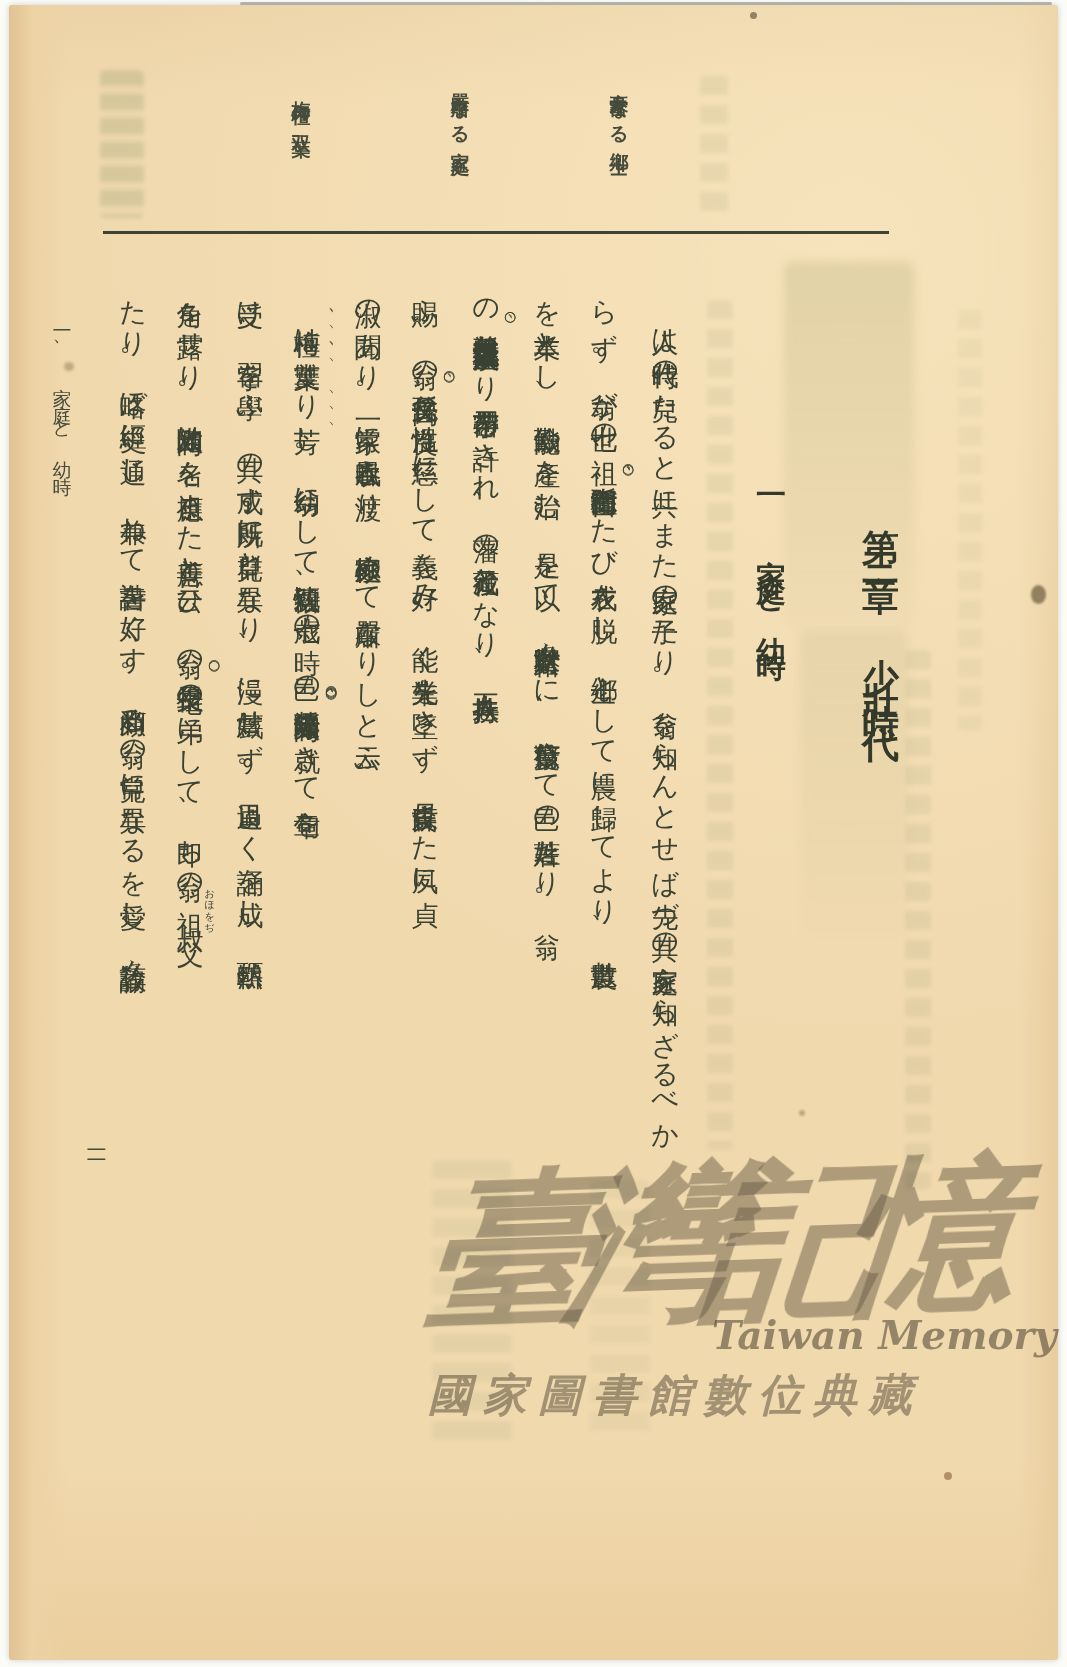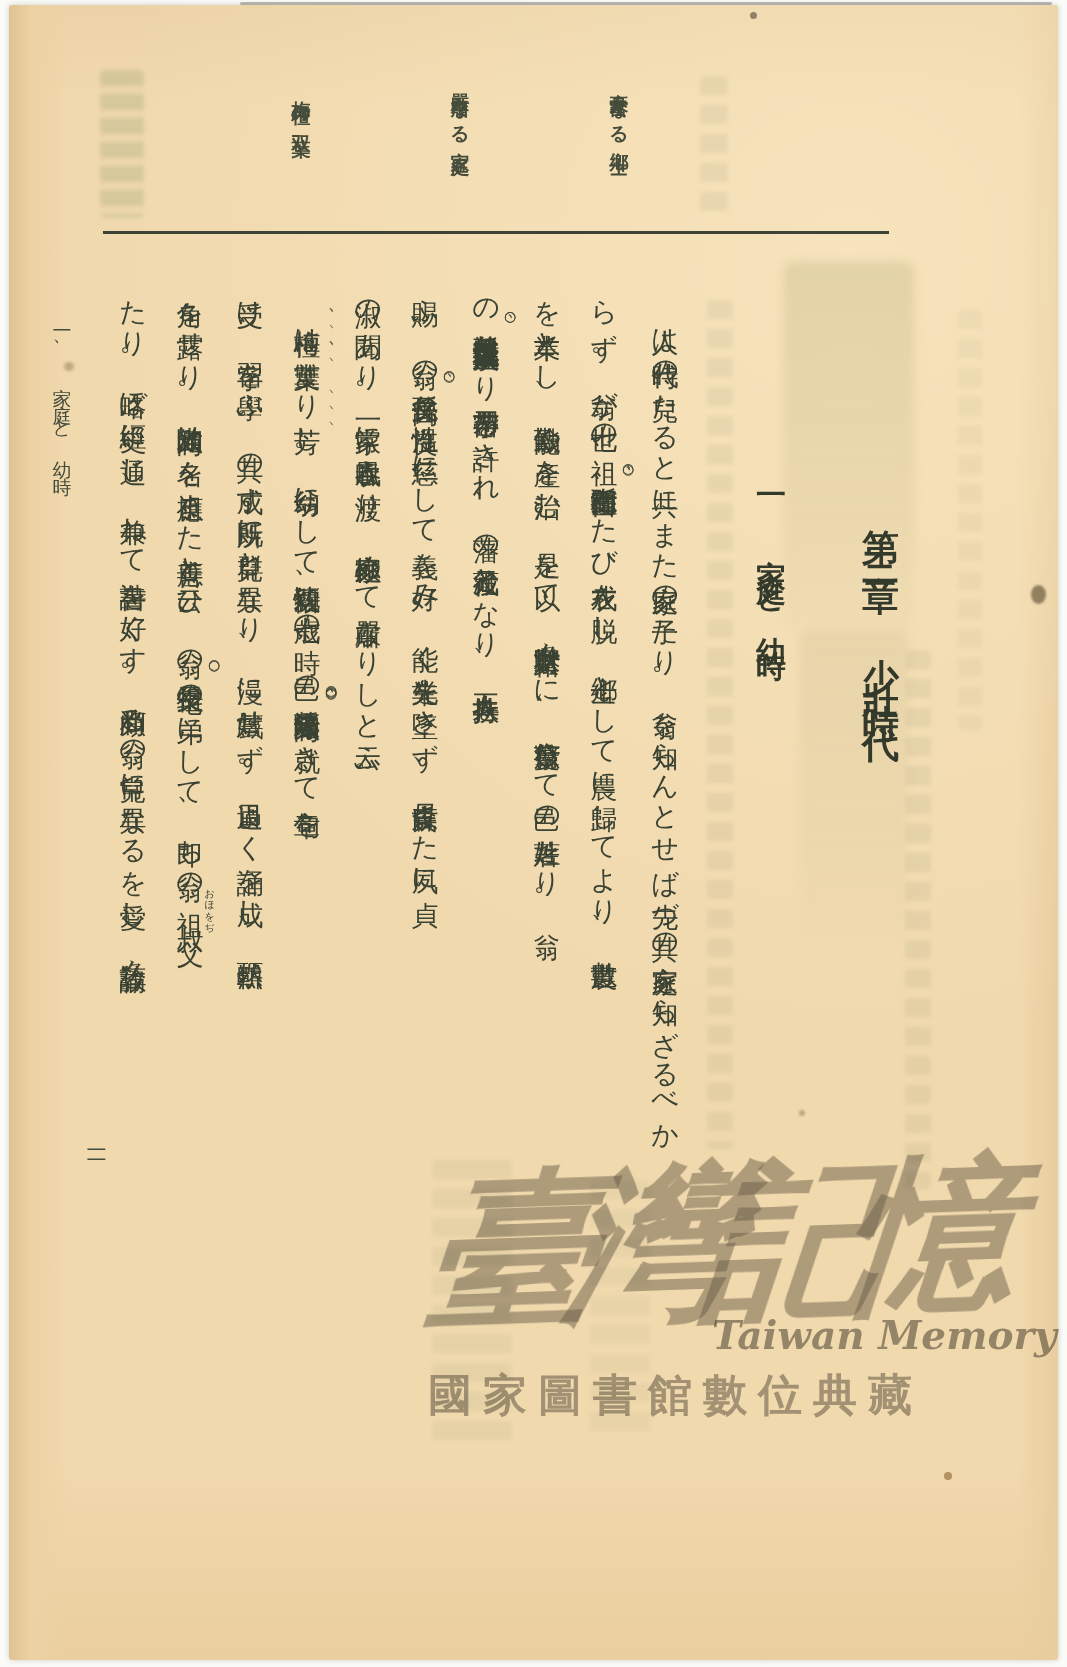--- a/index.html
+++ b/index.html
@@ -96,20 +96,21 @@
     font-size:39px; font-style:italic;
     color:rgba(120,118,112,.72);
     font-weight:700;
   }
   .wm-caption {
     left:428px; top:1366px;
     font-size:44px; font-weight:700; letter-spacing:11px;
     color:rgba(116,114,108,.60);
     font-family:"DejaVu Sans","Liberation Sans",sans-serif;
     white-space:nowrap;
+    font-style:italic;
   }
 
   
   .speck { position:absolute; border-radius:50%; }
 </style>
 </head>
 <body>
 
 <div class="page">
 

